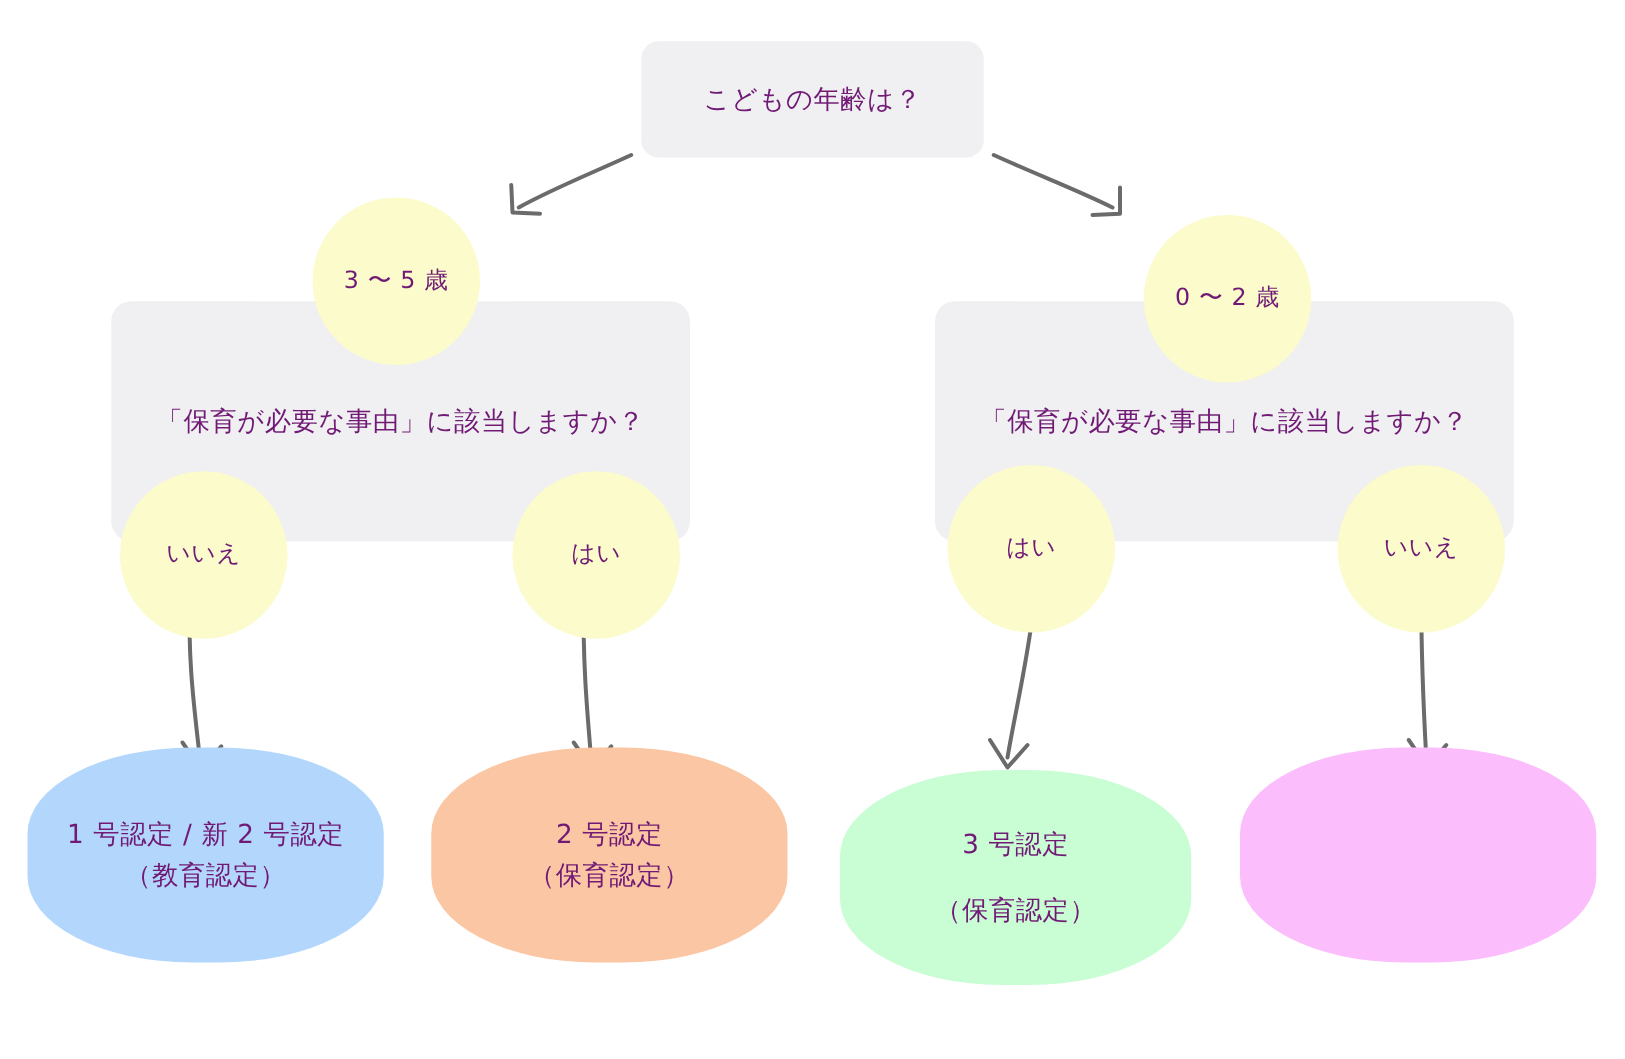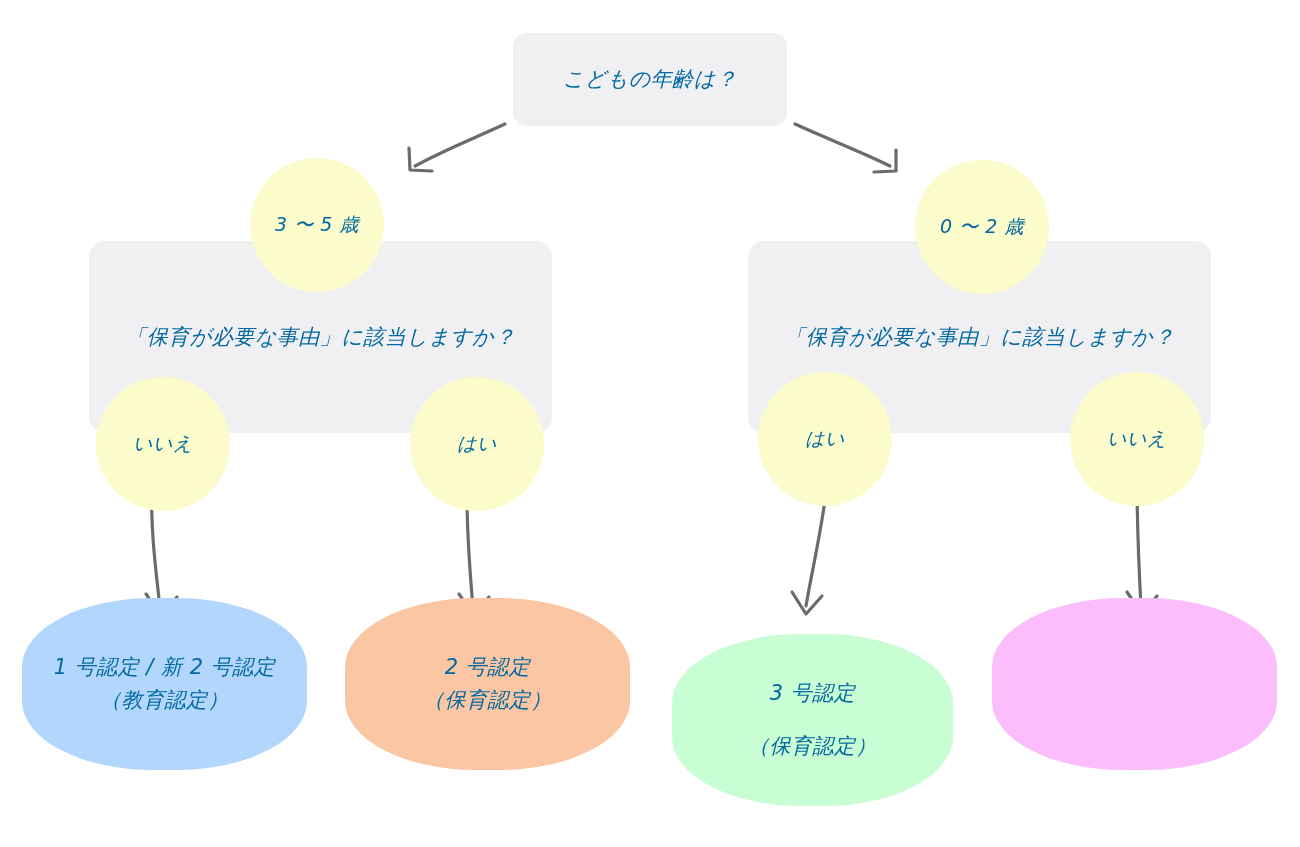--- a/index.html
+++ b/index.html
@@ -27,23 +27,22 @@
     pointer-events: none;
   }
   .node {
     position: absolute;
     box-sizing: border-box;
     display: flex;
     flex-direction: column;
     align-items: center;
     justify-content: center;
     text-align: center;
-    color: #0369a1;
+    color: #701a75;
     line-height: 1.55;
-    font-style: italic;
   }
   
   .qnode {
     background: #f0f0f2;
     border-radius: 16px;
     font-size: 21px;
     letter-spacing: 0.5px;
     z-index: 3;
   }
   .qnode.root {
@@ -110,21 +109,21 @@
   </svg>
 
   <div class="node qnode root" style="left:513px; top:33px; width:274px; height:93px;">
     <span>こどもの年齢は？</span>
   </div>
 
   <div class="node label-circle" style="left:250px; top:158px; width:134px; height:134px;">
     <span>3 〜 5 歳</span>
   </div>
 
-  <div class="node label-circle" style="left:915px; top:160px; width:134px; height:134px;">
+  <div class="node label-circle" style="left:915px; top:172px; width:134px; height:134px;">
     <span>0 〜 2 歳</span>
   </div>
 
   <div class="node qnode" style="left:89px; top:241px; width:463px; height:192px;">
     <span>「保育が必要な事由」に該当しますか？</span>
   </div>
 
   <div class="node qnode" style="left:748px; top:241px; width:463px; height:192px;">
     <span>「保育が必要な事由」に該当しますか？</span>
   </div>
@@ -148,21 +147,21 @@
   <div class="node outcome blue" style="left:22px; top:598px; width:285px; height:172px;">
     <span class="line1">1 号認定 / 新 2 号認定</span>
     <span class="line2">（教育認定）</span>
   </div>
 
   <div class="node outcome peach" style="left:345px; top:598px; width:285px; height:172px;">
     <span class="line1">2 号認定</span>
     <span class="line2">（保育認定）</span>
   </div>
 
-  <div class="node outcome mint" style="left:672px; top:634px; width:281px; height:172px;gap:20px;">
+  <div class="node outcome mint" style="left:672px; top:616px; width:281px; height:172px;gap:20px;">
     <span class="line1">3 号認定</span>
     <span class="line2">（保育認定）</span>
   </div>
 
   <div class="node outcome pink" style="left:992px; top:598px; width:285px; height:172px;">
   </div>
 
 </div>
 
 </body></html>

